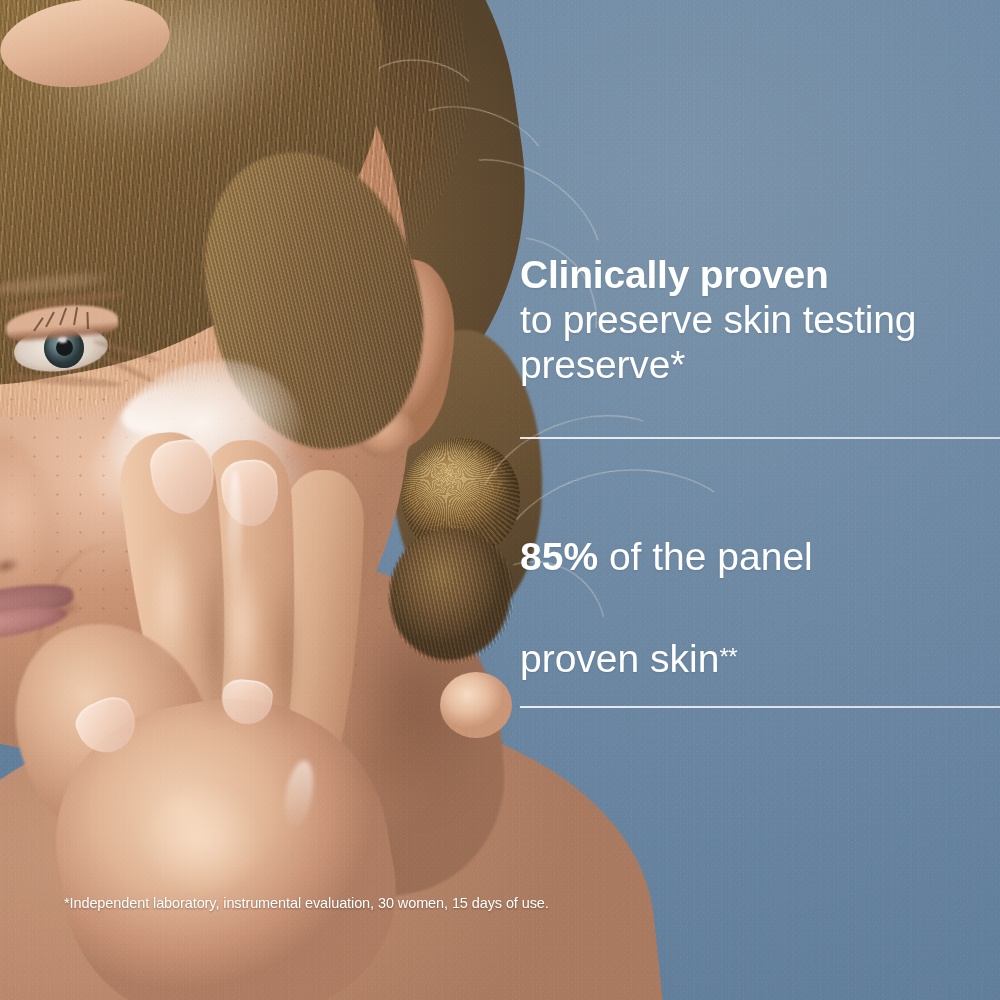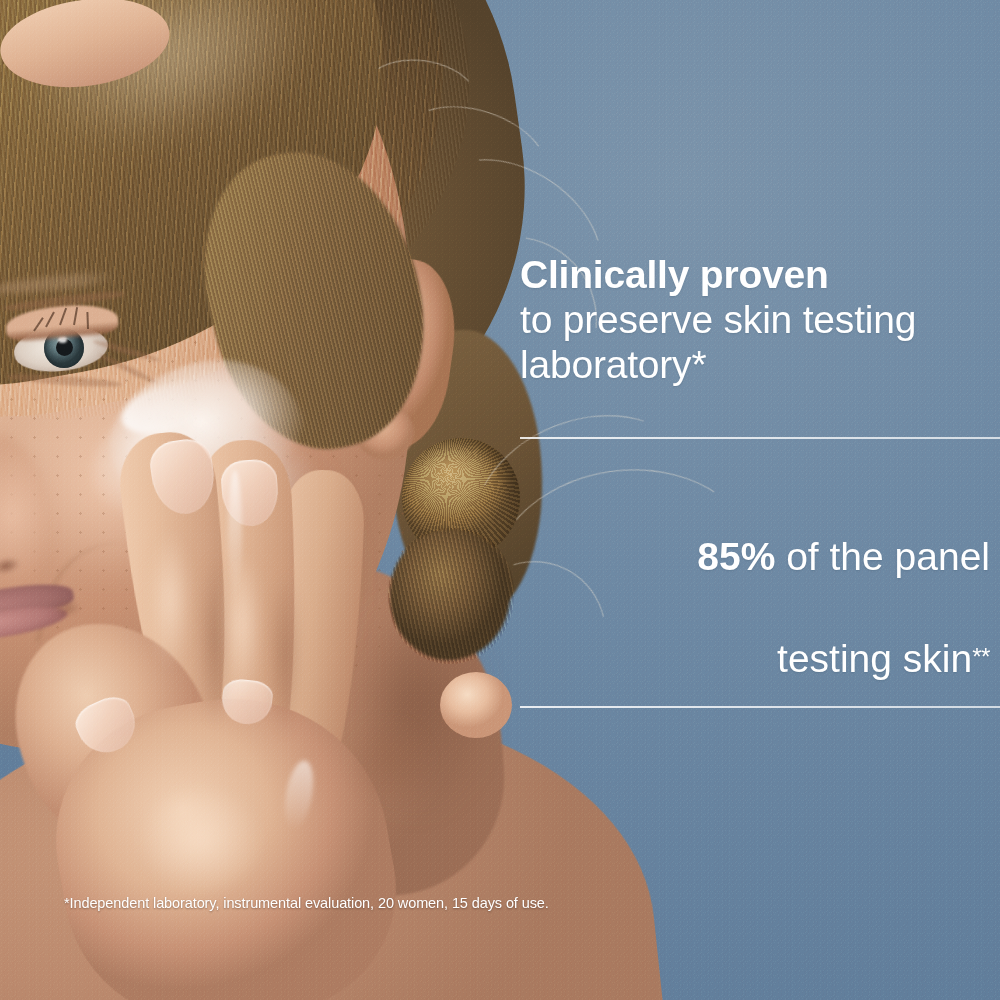--- a/index.html
+++ b/index.html
@@ -592,21 +592,20 @@
   .stat {
     position: absolute;
     left: 520px;
     top: 532px;
     width: 470px;
     color: #ffffff;
     font-size: 39px;
     line-height: 50px;
     font-weight: 400;
     text-shadow: 0 1px 2px rgba(40,60,80,.18);
-    text-align: right;
   }
   .stat .pct { font-weight: 700; }
   .sup {
     font-size: 0.62em;
     vertical-align: 0.30em;
     letter-spacing: -0.5px;
   }
 
   .footnotes {
     position: absolute;
@@ -717,31 +716,31 @@
     <div class="wetstreak" style="left:228px;top:470px;width:14px;height:130px;"></div>
     <div class="wetstreak" style="left:286px;top:760px;width:26px;height:70px;transform:rotate(10deg);"></div>
 
     <div class="grain"></div>
   </div>
 
   <div class="copy">
     <div class="headline">
       <span class="lead">Clinically proven</span><br>
       <span>to preserve skin testing</span><br>
-      <span>laboratory</span><span>*</span>
+      <span>preserve</span><span>*</span>
     </div>
   </div>
 
   <div class="rule rule-1"></div>
 
   <div class="stat">
     <span class="pct">85%</span><span> of the panel</span><br>
     <br>
-    <span>testing skin</span><span class="sup">**</span>
+    <span>proven skin</span><span class="sup">**</span>
   </div>
 
   <div class="rule rule-2"></div>
 
   <div class="footnotes">
-    <div>*Independent laboratory, instrumental evaluation, 20 women, 15 days of use.</div>
+    <div>*Independent laboratory, instrumental evaluation, 30 women, 15 days of use.</div>
   </div>
 
 </div>
 
 </body></html>

